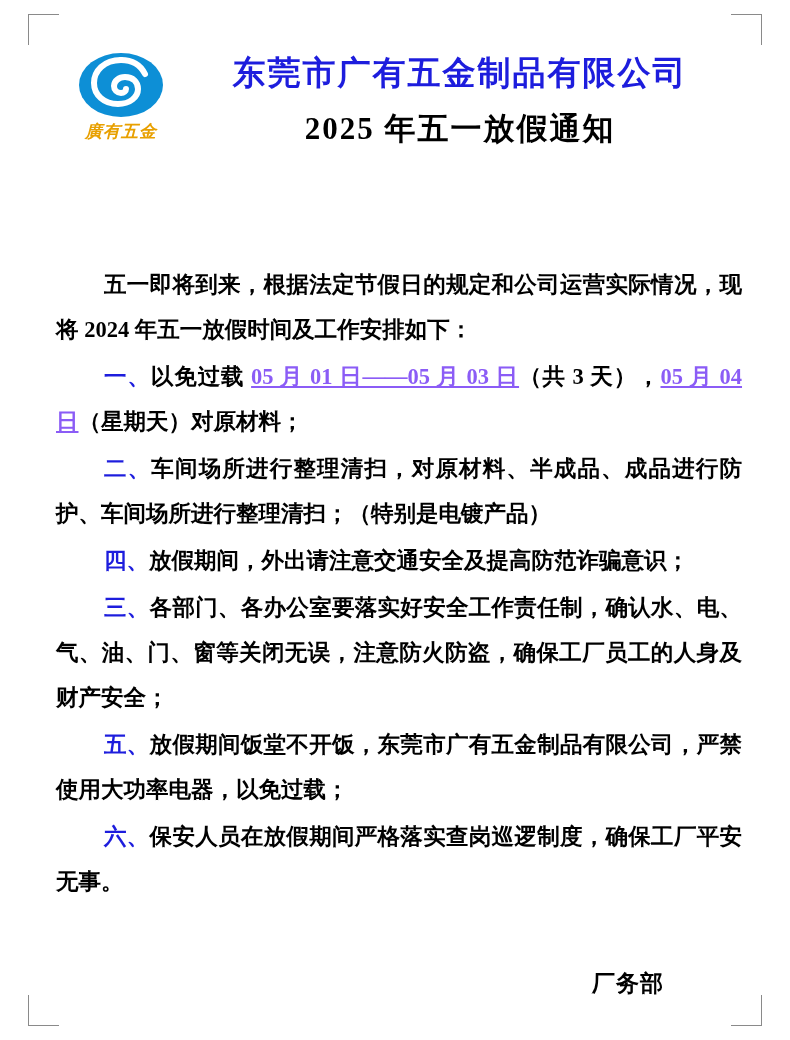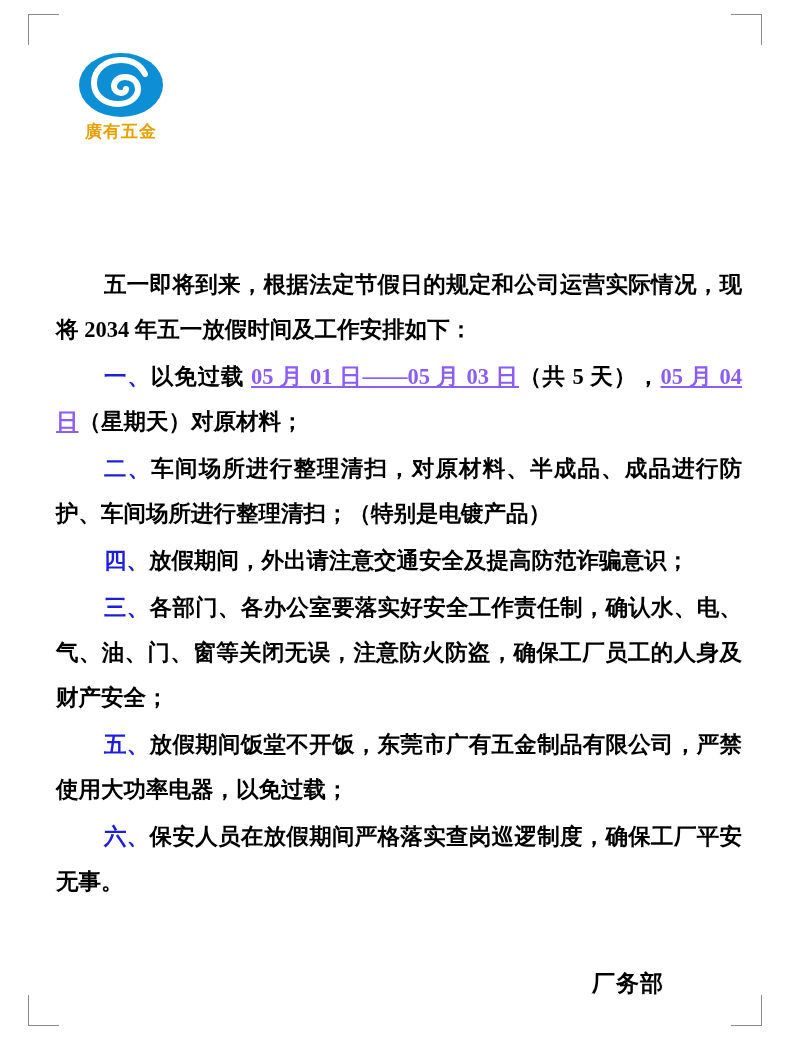--- a/index.html
+++ b/index.html
@@ -43,20 +43,21 @@
   .header {
     position: relative;
     height: 130px;
   }
   .logo {
     position: absolute;
     left: 26px;
     top: 12px;
     width: 110px;
     text-align: center;
+    font-style: italic;
   }
   .logo-mark {
     width: 86px;
     height: 66px;
     margin: 0 auto;
     position: relative;
   }
   .logo-mark svg { display: block; }
   .logo-text {
     margin-top: 2px;
@@ -142,27 +143,31 @@
       <div class="logo-mark">
         <svg width="86" height="66" viewBox="0 0 86 66" xmlns="http://www.w3.org/2000/svg">
           <ellipse cx="43" cy="33" rx="42" ry="32" fill="#0d8fd6"></ellipse>
           <path d="M43 8 C26 8 16 19 16 31 C16 43 26 52 40 52 C52 52 60 45 60 37 C60 30 55 25 47 25 C41 25 36 29 36 34 C36 38 39 41 43 41 C46 41 48 39 48 37" fill="none" stroke="#ffffff" stroke-width="6" stroke-linecap="round"></path>
           <path d="M43 8 C55 8 63 14 67 22" fill="none" stroke="#ffffff" stroke-width="6" stroke-linecap="round"></path>
         </svg>
       </div>
       <div class="logo-text">廣有五金</div>
     </div>
 
+    <div class="title-block">
+      <div class="company-name">东莞市广有五金制品有限公司</div>
+      <div class="doc-title">2025 年五一放假通知</div>
+    </div>
 
   </div>
 
   <div class="body-text">
-    <p class="para"><span>五一即将到来，根据法定节假日的规定和公司运营实际情况，现</span><span>将 2034 年五一放假时间及工作安排如下：</span></p>
+    <p class="para"><span>五一即将到来，根据法定节假日的规定和公司运营实际情况，现</span><span>将 2024 年五一放假时间及工作安排如下：</span></p>
     <div>
-        <p class="para"><span class="num">一、</span><span>以免过载 </span><span class="date-u">05 月 01 日——05 月 03 日</span><span>（共 5 天），</span><span class="date-u">05 月 04 日</span><span>（星期天）对原材料；</span></p>
+        <p class="para"><span class="num">一、</span><span>以免过载 </span><span class="date-u">05 月 01 日——05 月 03 日</span><span>（共 3 天），</span><span class="date-u">05 月 04 日</span><span>（星期天）对原材料；</span></p>
         <p class="para"><span class="num">二、</span><span>车间场所进行整理清扫，对原材料、半成品、成品进行防护、车间场所进行整理清扫；（特别是电镀产品）</span></p>
         <p class="para"><span class="num">四、</span><span>放假期间，外出请注意交通安全及提高防范诈骗意识；</span></p>
         <p class="para"><span class="num">三、</span><span>各部门、各办公室要落实好安全工作责任制，确认水、电、气、油、门、窗等关闭无误，注意防火防盗，确保工厂员工的人身及财产安全；</span></p>
         <p class="para"><span class="num">五、</span><span>放假期间饭堂不开饭，东莞市广有五金制品有限公司，严禁使用大功率电器，以免过载；</span></p>
         <p class="para"><span class="num">六、</span><span>保安人员在放假期间严格落实查岗巡逻制度，确保工厂平安无事。</span></p>
       </div>
   </div>
 
   <div class="sign">
     <div>厂务部</div>

